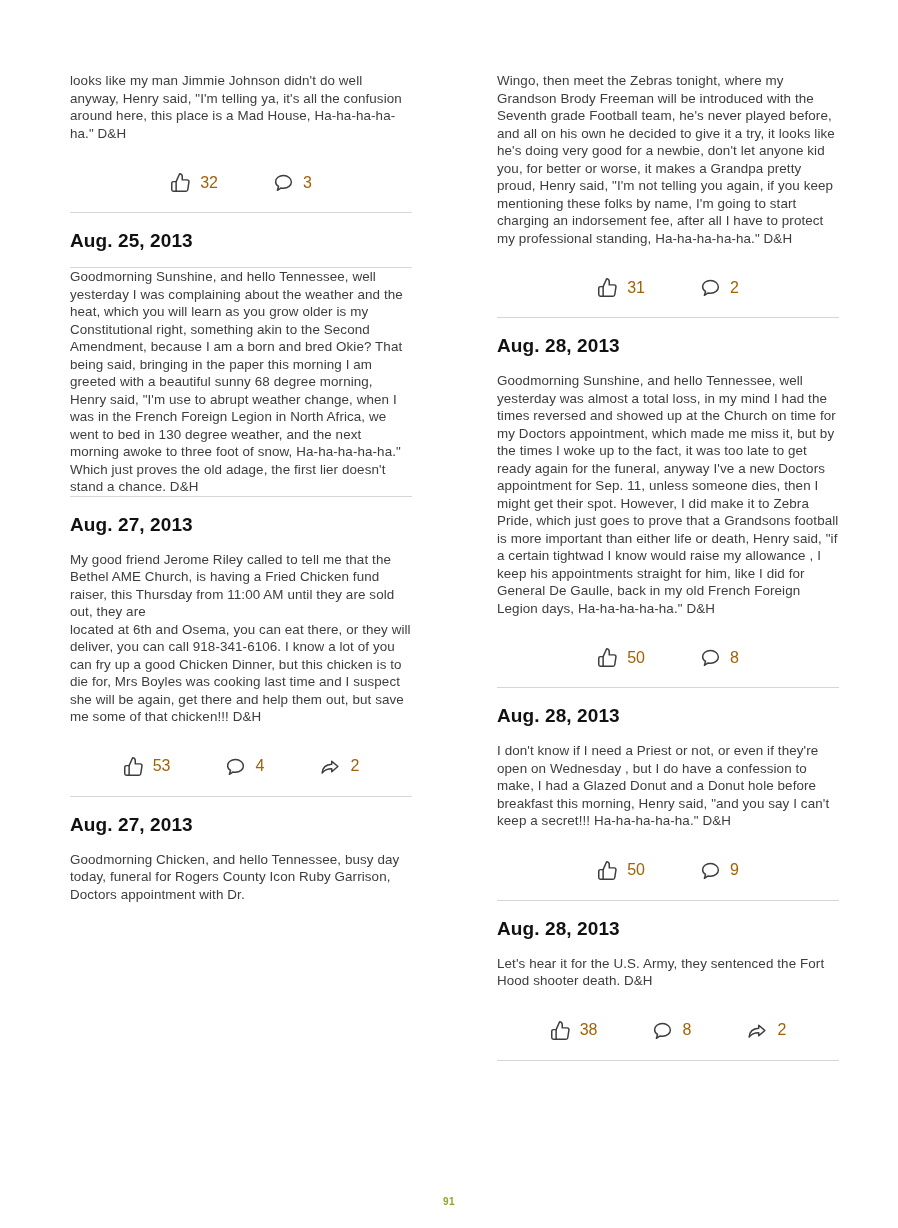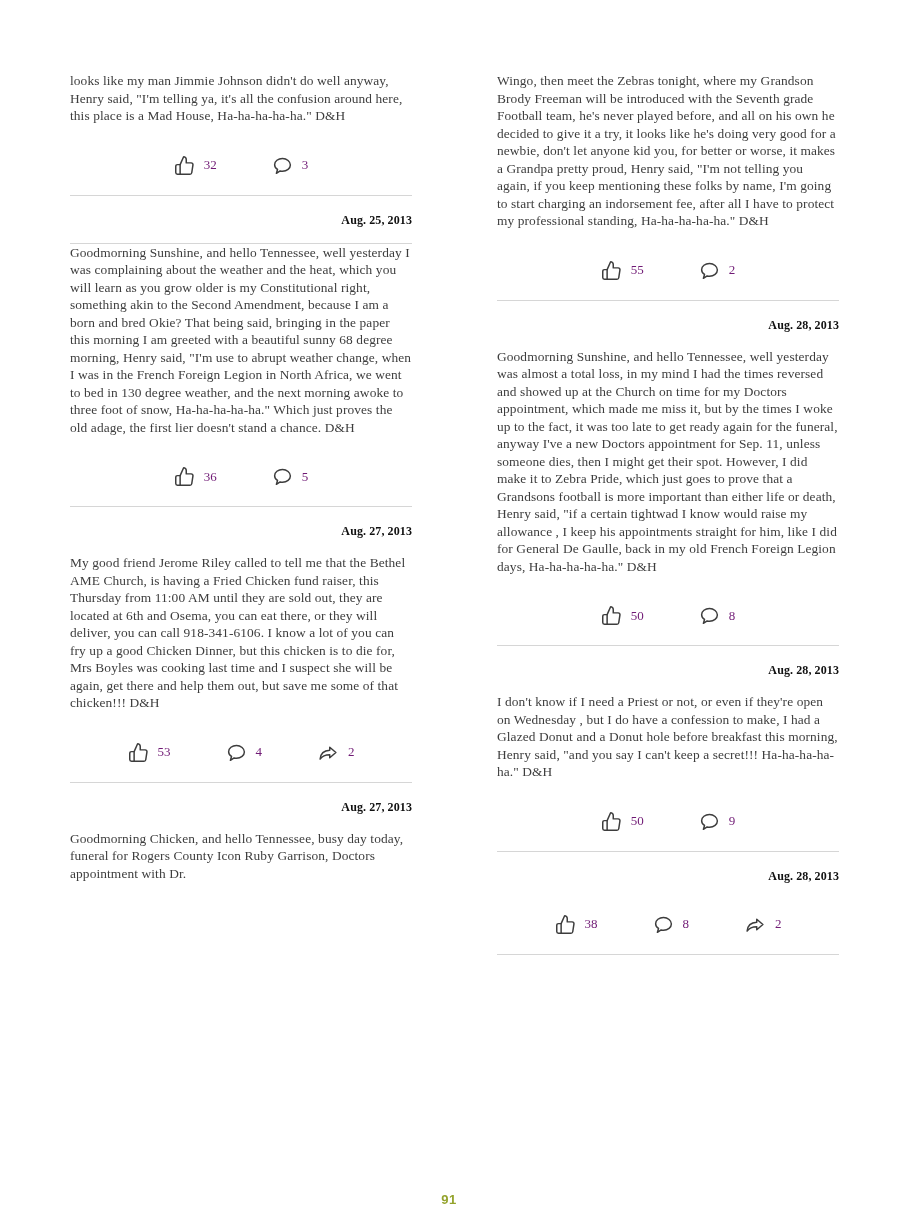--- a/index.html
+++ b/index.html
@@ -6,58 +6,57 @@
   html,body { width:898px; height:1228px; }
   body {
     background:#ffffff;
     font-family:"Liberation Sans", sans-serif;
     color:#3d3d3d;
   }
   .page { position:relative; width:898px; height:1228px; overflow:hidden; background:#fff; }
   .col { position:absolute; top:72px; width:342px; }
   .col-left { left:70px; }
   .col-right { left:497px; }
-  .post { display:block;font-family:Liberation Serif, serif; }
+  .post { display:block; }
   .date {
-    font-size:12px;
+    font-size:19px;
     font-weight:700;
     color:#111111;
     margin:17px 0 15px 0;
     letter-spacing:0.1px;
-    text-align:right;
   }
   .text {
     font-size:13.4px;
     line-height:17.5px;
     color:#3d3d3d;
     white-space:pre-wrap;
     letter-spacing:0.1px;
   }
   .stats {
     display:flex;
     justify-content:center;
     align-items:center;
     gap:55px;
     margin:30px 0 19px 0;
   }
   .stat { display:flex; align-items:center; gap:9px; }
   .stat svg { display:block; }
-  .count { font-size:13px; color:#701a75; }
+  .count { font-size:16px; color:#a16207; }
   hr.divider {
     border:0;
     height:0;
     border-top:1px solid #d6d6d6;
     margin:0;
   }
   .page-number {
     position:absolute;
     left:0; right:0;
     bottom:21px;
     text-align:center;
-    font-size:13px;
+    font-size:10px;
     font-weight:700;
     color:#94a32c;
     letter-spacing:0.5px;
   }
 </style>
 </head>
 <body>
 
 <div class="page">
 
@@ -83,35 +82,20 @@
       <hr class="divider">
     </article>
 
     <article class="post">
       <h3 class="date">Aug. 25, 2013</h3>
       <hr class="divider">
     </article>
 
     <article class="post">
       <p class="text">Goodmorning Sunshine, and hello Tennessee, well yesterday I was complaining about the weather and the heat, which you will learn as you grow older is my Constitutional right, something akin to the Second Amendment, because I am a born and bred Okie? That being said, bringing in the paper this morning I am greeted with a beautiful sunny 68 degree morning, Henry said, "I'm use to abrupt weather change, when I was in the French Foreign Legion in North Africa, we went to bed in 130 degree weather, and the next morning awoke to three foot of snow, Ha-ha-ha-ha-ha." Which just proves the old adage, the first lier doesn't stand a chance. D&amp;H</p>
-      <div class="stats">
-        <span class="stat">
-          <svg width="21" height="21" viewBox="0 0 24 24" fill="none" stroke="#3d3d3d" stroke-width="1.7" stroke-linecap="round" stroke-linejoin="round">
-              <path d="M14 9V5a3 3 0 0 0-3-3l-4 9v11h11.28a2 2 0 0 0 2-1.7l1.38-9a2 2 0 0 0-2-2.3z"></path>
-              <path d="M7 22H4a2 2 0 0 1-2-2v-7a2 2 0 0 1 2-2h3"></path>
-            </svg>
-          <span class="count">36</span>
-        </span>
-        <span class="stat">
-          <svg width="21" height="21" viewBox="0 0 24 24" fill="none" stroke="#3d3d3d" stroke-width="1.7" stroke-linecap="round" stroke-linejoin="round">
-              <path d="M12 4C7 4 3 7.1 3 11c0 2.2 1.3 4.2 3.3 5.5L5 21l4.3-2.8c.9.2 1.8.3 2.7.3 5 0 9-3.1 9-7S17 4 12 4z"></path>
-            </svg>
-          <span class="count">5</span>
-        </span>
-      </div>
       <hr class="divider">
     </article>
 
     <article class="post">
       <h3 class="date">Aug. 27, 2013</h3>
       <p class="text">My good friend Jerome Riley called to tell me that the Bethel AME Church, is having a Fried Chicken fund raiser, this Thursday from 11:00 AM until they are sold out, they are
 located at 6th and Osema, you can eat there, or they will deliver, you can call 918-341-6106. I know a lot of you can fry up a good Chicken Dinner, but this chicken is to die for, Mrs Boyles was cooking last time and I suspect she will be again, get there and help them out, but save me some of that chicken!!! D&amp;H</p>
       <div class="stats">
         <span class="stat">
           <svg width="21" height="21" viewBox="0 0 24 24" fill="none" stroke="#3d3d3d" stroke-width="1.7" stroke-linecap="round" stroke-linejoin="round">
@@ -146,21 +130,21 @@
   <section class="col col-right">
 
     <article class="post">
       <p class="text">Wingo, then meet the Zebras tonight, where my Grandson Brody Freeman will be introduced with the Seventh grade Football team, he's never played before, and all on his own he decided to give it a try, it looks like he's doing very good for a newbie, don't let anyone kid you, for better or worse, it makes a Grandpa pretty proud, Henry said, "I'm not telling you again, if you keep mentioning these folks by name, I'm going to start charging an indorsement fee, after all I have to protect my professional standing, Ha-ha-ha-ha-ha." D&amp;H</p>
       <div class="stats">
         <span class="stat">
           <svg width="21" height="21" viewBox="0 0 24 24" fill="none" stroke="#3d3d3d" stroke-width="1.7" stroke-linecap="round" stroke-linejoin="round">
               <path d="M14 9V5a3 3 0 0 0-3-3l-4 9v11h11.28a2 2 0 0 0 2-1.7l1.38-9a2 2 0 0 0-2-2.3z"></path>
               <path d="M7 22H4a2 2 0 0 1-2-2v-7a2 2 0 0 1 2-2h3"></path>
             </svg>
-          <span class="count">55</span>
+          <span class="count">31</span>
         </span>
         <span class="stat">
           <svg width="21" height="21" viewBox="0 0 24 24" fill="none" stroke="#3d3d3d" stroke-width="1.7" stroke-linecap="round" stroke-linejoin="round">
               <path d="M12 4C7 4 3 7.1 3 11c0 2.2 1.3 4.2 3.3 5.5L5 21l4.3-2.8c.9.2 1.8.3 2.7.3 5 0 9-3.1 9-7S17 4 12 4z"></path>
             </svg>
           <span class="count">2</span>
         </span>
       </div>
       <hr class="divider">
     </article>
@@ -202,20 +186,21 @@
               <path d="M12 4C7 4 3 7.1 3 11c0 2.2 1.3 4.2 3.3 5.5L5 21l4.3-2.8c.9.2 1.8.3 2.7.3 5 0 9-3.1 9-7S17 4 12 4z"></path>
             </svg>
           <span class="count">9</span>
         </span>
       </div>
       <hr class="divider">
     </article>
 
     <article class="post">
       <h3 class="date">Aug. 28, 2013</h3>
+      <p class="text">Let's hear it for the U.S. Army, they sentenced the Fort Hood shooter death. D&amp;H</p>
       <div class="stats">
         <span class="stat">
           <svg width="21" height="21" viewBox="0 0 24 24" fill="none" stroke="#3d3d3d" stroke-width="1.7" stroke-linecap="round" stroke-linejoin="round">
               <path d="M14 9V5a3 3 0 0 0-3-3l-4 9v11h11.28a2 2 0 0 0 2-1.7l1.38-9a2 2 0 0 0-2-2.3z"></path>
               <path d="M7 22H4a2 2 0 0 1-2-2v-7a2 2 0 0 1 2-2h3"></path>
             </svg>
           <span class="count">38</span>
         </span>
         <span class="stat">
           <svg width="21" height="21" viewBox="0 0 24 24" fill="none" stroke="#3d3d3d" stroke-width="1.7" stroke-linecap="round" stroke-linejoin="round">

